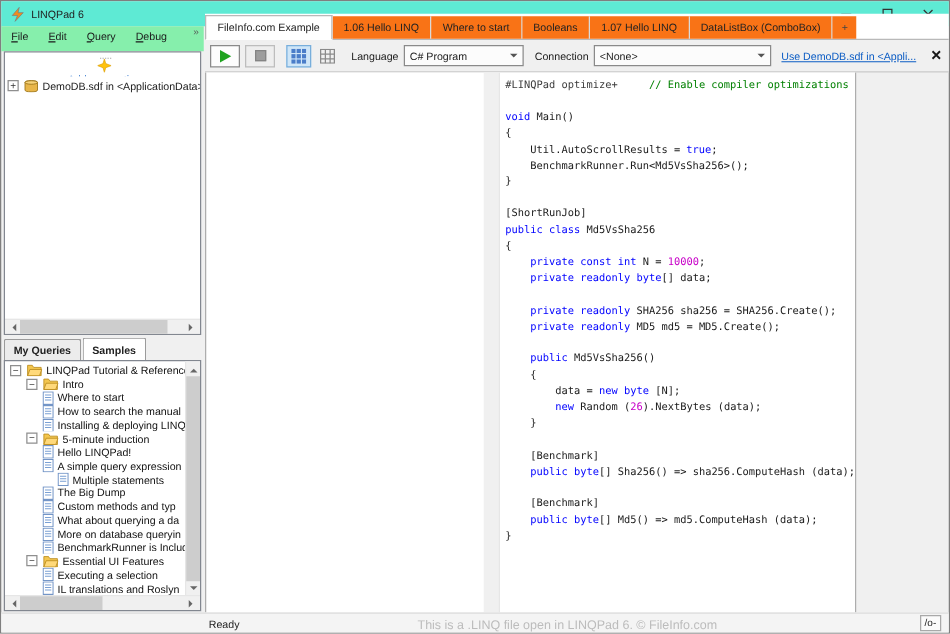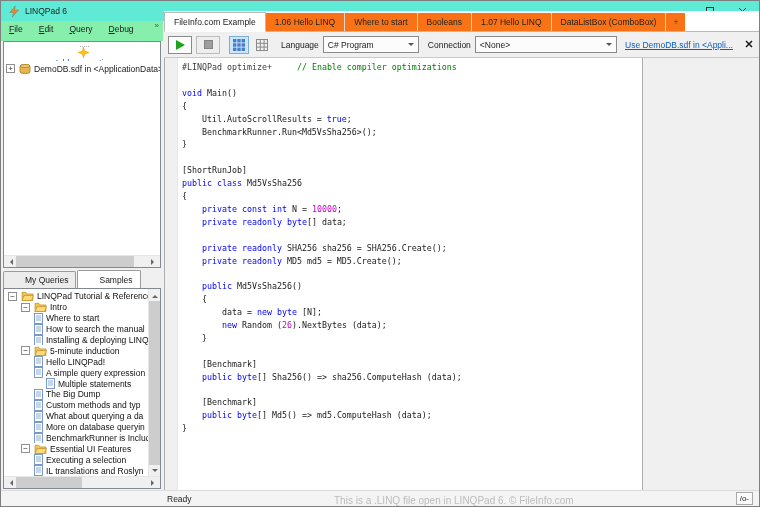--- a/index.html
+++ b/index.html
@@ -37,21 +37,21 @@
   .sb-thumb-h { height:12px; background:#cdcdcd; }
   .sb-thumb-v { width:12px; background:#cdcdcd; }
   .arr { width:0; height:0; border:3px solid transparent; margin:3px; }
   .arr-left  { border-right-color:#666; }
   .arr-right { border-left-color:#666; }
   .arr-up    { border-bottom-color:#666; }
   .arr-down  { border-top-color:#666; }
 
   
   #left-tabstrip { position:absolute; left:2px; top:267px; width:158px; height:20px; display:flex; align-items:flex-end; }
-  .ltab { padding:3px 7px 3px 21px; border:1px solid #9b9b9b; border-bottom:none; background:#ececec; color:#222; margin-right:1px; border-radius:2px 2px 0 0; }
+  .ltab { padding:3px 7px 3px 7px; border:1px solid #9b9b9b; border-bottom:none; background:#ececec; color:#222; margin-right:1px; border-radius:2px 2px 0 0;font-weight:bold; }
   .ltab.active { background:#fff; position:relative; z-index:2; padding-top:4px; }
 
   
   #samples-panel { position:absolute; left:2px; top:287px; width:158px; height:201px; background:#fff; border:1px solid #828790; overflow:hidden; }
   #samples-tree { position:absolute; left:0; top:2px; right:12px; bottom:12px; overflow:hidden; }
   .titem { display:flex; align-items:center; height:10.9px; white-space:nowrap; overflow:hidden; }
   .titem .tlabel { margin-left:3px; color:#111; }
   .ticon { flex:none; display:inline-flex; margin-left:2px; }
   #samples-panel .vscroll { height:189px; }
   #samples-panel .hscroll { position:absolute; left:0; bottom:0; width:156px; }
@@ -75,21 +75,21 @@
   .gridbtn.selected { background:#cfe6f8; border-color:#78aedb; }
   .tlabel-ui { margin-left:9px; color:#1a1a1a; white-space:nowrap; }
   .combo { height:17px; border:1px solid #8a8a8a; background:#fcfcfc; display:flex; align-items:center; margin-left:4px; padding-left:4px; position:relative; white-space:nowrap; overflow:hidden; }
   .combo .carrow { position:absolute; right:4px; top:6px; width:0; height:0; border:3.5px solid transparent; border-top-color:#555; }
   #lang-combo { width:96px; }
   #conn-combo { flex:1 1 auto; min-width:60px; }
   #use-db-link { margin-left:8px; width:112px; overflow:hidden; white-space:nowrap; flex:none; }
   #toolbar-close { margin:0 6px 0 8px; flex:none; }
 
   
-  #editor { position:absolute; left:163px; top:57px; width:479px; height:432px; background:#fff; border-left:1px solid #adadad; border-right:1px solid #adadad; overflow:hidden; display:flex; }
+  #editor { position:absolute; left:163px; top:57px; width:521px; height:432px; background:#fff; border-left:1px solid #adadad; border-right:1px solid #adadad; overflow:hidden; display:flex;justify-content:flex-end; }
   #glyph-margin { width:13px; background:#f0f0f0; border-right:1px solid #e6e6e6; flex:none; }
   #code { padding:3px 0 0 4px; font-family:"DejaVu Sans Mono","Liberation Mono",monospace; font-size:8.3px; line-height:12.9px; }
   .codeline { white-space:pre; min-height:12.9px; }
   .tok-d { color:#1a1a1a; }
   .tok-k { color:var(--keyword); }
   .tok-c { color:var(--comment); }
   .tok-n { color:var(--number); }
   .tok-p { color:var(--directive); }
 
   

